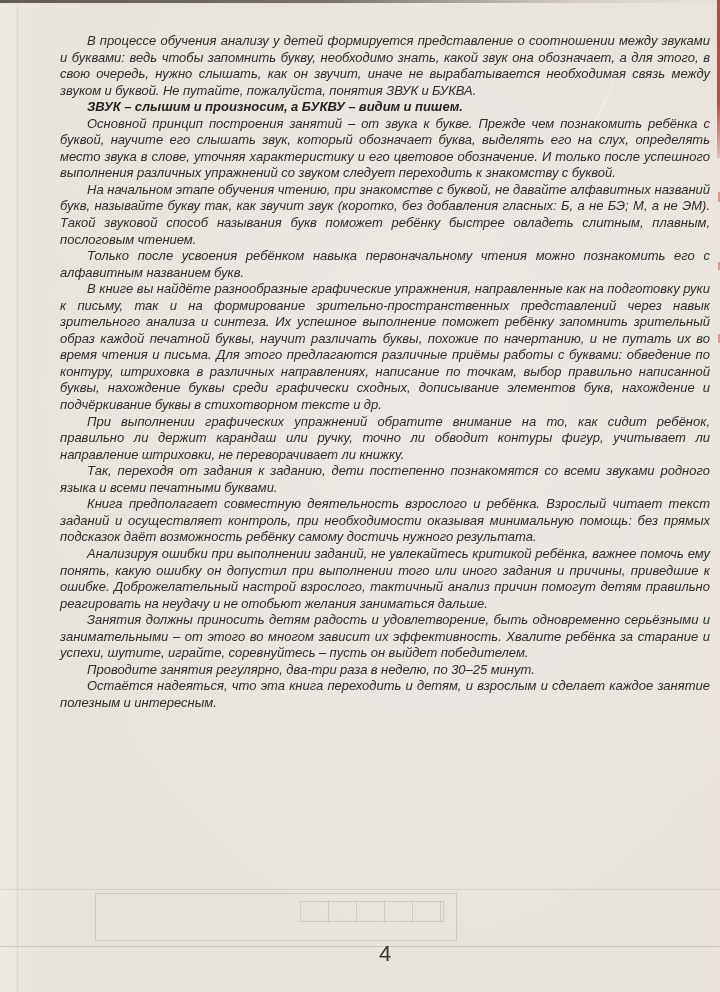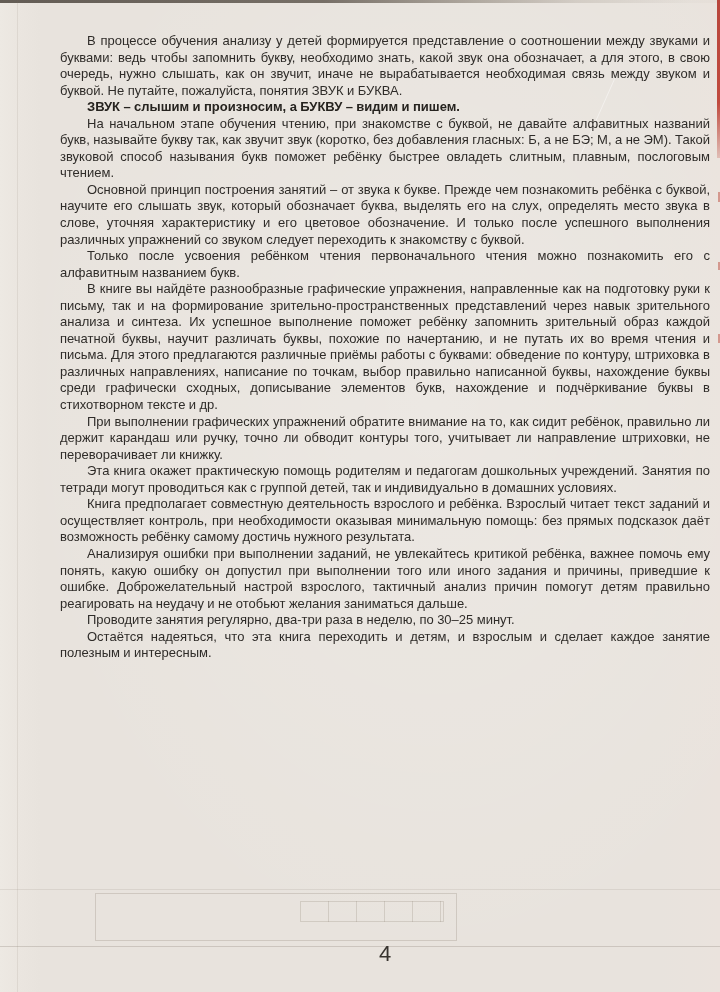--- a/index.html
+++ b/index.html
@@ -64,20 +64,21 @@
     font-size: 13px;
     line-height: 16.55px;
     text-align: justify;
     hyphens: auto;
     -webkit-hyphens: auto;
     word-spacing: -0.2px;
   }
   .para {
     margin: 0;
     text-indent: 27px;
+    font-style: italic;
   }
   .para.emphasis {
     font-weight: bold;
     color: #26231f;
   }
   
   .ghost {
     position: absolute;
     pointer-events: none;
     filter: blur(0.6px);
@@ -131,28 +132,29 @@
   <div class="edge-left"></div>
   <div class="edge-red"></div>
   <div class="edge-red-speck speck-1"></div>
   <div class="edge-red-speck speck-2"></div>
   <div class="edge-red-speck speck-3"></div>
   <div class="wrinkle"></div>
 
   <div class="text-block" lang="ru">
       <p class="para">В процессе обучения анализу у детей формируется представление о соотношении между звуками и буквами: ведь чтобы запомнить букву, необходимо знать, какой звук она обозначает, а для этого, в свою очередь, нужно слышать, как он звучит, иначе не вырабатывается необходимая связь между звуком и буквой. Не путайте, пожалуйста, понятия ЗВУК и БУКВА.</p>
       <p class="para emphasis">ЗВУК – слышим и произносим, а БУКВУ – видим и пишем.</p>
+      <p class="para">Основной принцип построения занятий – от звука к букве. Прежде чем познакомить ребёнка с буквой, научите его слышать звук, который обозначает буква, выделять его на слух, определять место звука в слове, уточняя характеристику и его цветовое обозначение. И только после успешного выполнения различных упражнений со звуком следует переходить к знакомству с буквой.</p>
       <p class="para">На начальном этапе обучения чтению, при знакомстве с буквой, не давайте алфавитных названий букв, называйте букву так, как звучит звук (коротко, без добавления гласных: Б, а не БЭ; М, а не ЭМ). Такой звуковой способ называния букв поможет ребёнку быстрее овладеть слитным, плавным, послоговым чтением.</p>
-      <p class="para">Основной принцип построения занятий – от звука к букве. Прежде чем познакомить ребёнка с буквой, научите его слышать звук, который обозначает буква, выделять его на слух, определять место звука в слове, уточняя характеристику и его цветовое обозначение. И только после успешного выполнения различных упражнений со звуком следует переходить к знакомству с буквой.</p>
-      <p class="para">Только после усвоения ребёнком чтения первоначального чтения можно познакомить его с алфавитным названием букв.</p>
+      <p class="para">Только после усвоения ребёнком навыка первоначальному чтения можно познакомить его с алфавитным названием букв.</p>
       <p class="para">В книге вы найдёте разнообразные графические упражнения, направленные как на подготовку руки к письму, так и на формирование зрительно-пространственных представлений через навык зрительного анализа и синтеза. Их успешное выполнение поможет ребёнку запомнить зрительный образ каждой печатной буквы, научит различать буквы, похожие по начертанию, и не путать их во время чтения и письма. Для этого предлагаются различные приёмы работы с буквами: обведение по контуру, штриховка в различных направлениях, написание по точкам, выбор правильно написанной буквы, нахождение буквы среди графически сходных, дописывание элементов букв, нахождение и подчёркивание буквы в стихотворном тексте и др.</p>
-      <p class="para">При выполнении графических упражнений обратите внимание на то, как сидит ребёнок, правильно ли держит карандаш или ручку, точно ли обводит контуры того, учитывает ли направление штриховки, не переворачивает ли книжку.</p>
-      <p class="para">Эта книга окажет практическую помощь родителям и педагогам дошкольных учреждений. Занятия по тетради могут проводиться как с группой детей, так и индивидуально в домашних условиях.</p>
+      <p class="para">При выполнении графических упражнений обратите внимание на то, как сидит ребёнок, правильно ли держит карандаш или ручку, точно ли обводит контуры фигур, учитывает ли направление штриховки, не переворачивает ли книжку.</p>
+      <p class="para">Так, переходя от задания к заданию, дети постепенно познакомятся со всеми звуками родного языка и всеми печатными буквами.</p>
       <p class="para">Книга предполагает совместную деятельность взрослого и ребёнка. Взрослый читает текст заданий и осуществляет контроль, при необходимости оказывая минимальную помощь: без прямых подсказок даёт возможность ребёнку самому достичь нужного результата.</p>
       <p class="para">Анализируя ошибки при выполнении заданий, не увлекайтесь критикой ребёнка, важнее помочь ему понять, какую ошибку он допустил при выполнении того или иного задания и причины, приведшие к ошибке. Доброжелательный настрой взрослого, тактичный анализ причин помогут детям правильно реагировать на неудачу и не отобьют желания заниматься дальше.</p>
+      <p class="para">Занятия должны приносить детям радость и удовлетворение, быть одновременно серьёзными и занимательными – от этого во многом зависит их эффективность. Хвалите ребёнка за старание и успехи, шутите, играйте, соревнуйтесь – пусть он выйдет победителем.</p>
       <p class="para">Проводите занятия регулярно, два-три раза в неделю, по 30–25 минут.</p>
       <p class="para">Остаётся надеяться, что эта книга переходить и детям, и взрослым и сделает каждое занятие полезным и интересным.</p>
     </div>
 
   <div class="ghost ghost-streak"></div>
   <div class="ghost ghost-box"></div>
   <div class="ghost ghost-cells"></div>
   <div class="crease"></div>
 
   <div class="page-number">4</div>

